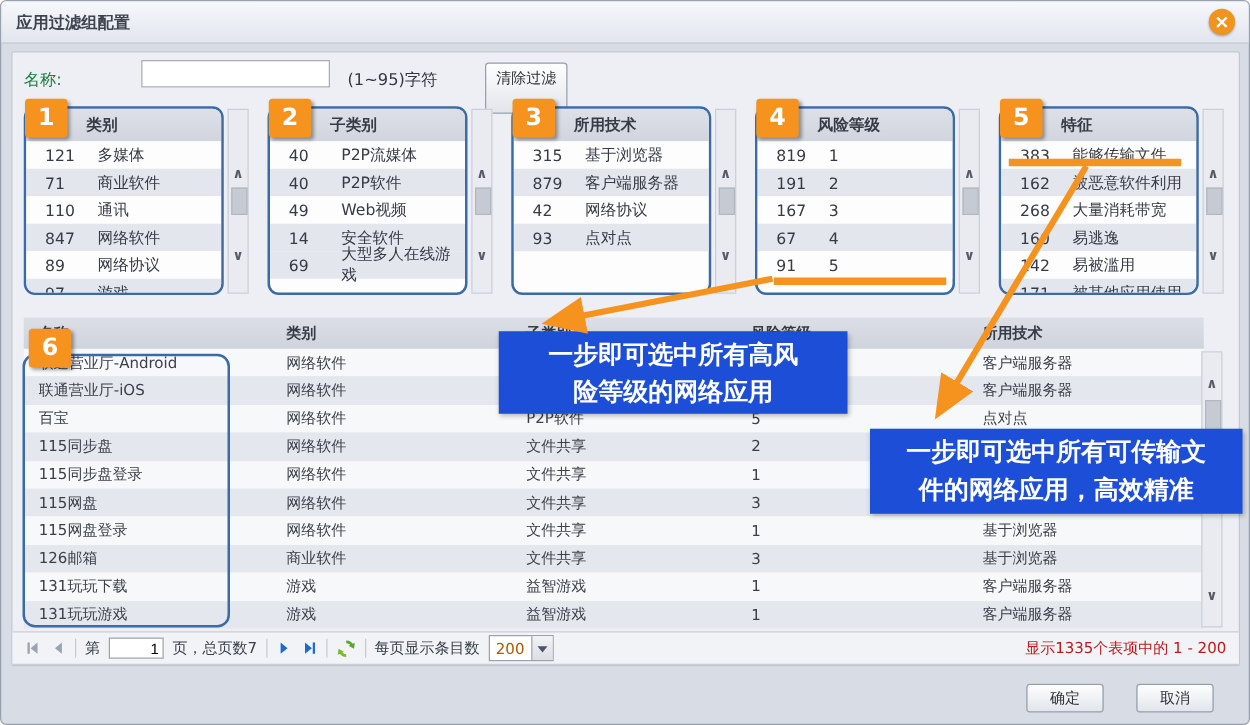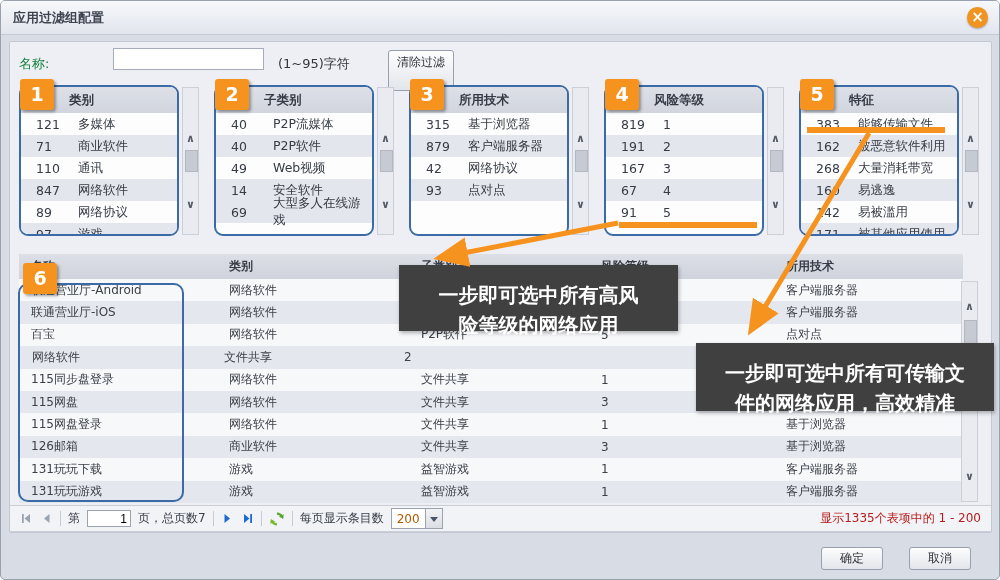--- a/index.html
+++ b/index.html
@@ -45,23 +45,23 @@
   .trow{height:22.4px;display:flex;align-items:center;font-size:12px;color:#3B4049;background:#F7F8FA;cursor:pointer}
   .trow.alt{background:#E4E7ED}
   .tc{box-sizing:border-box;flex:none;overflow:hidden;white-space:nowrap}
   .ncolframe{position:absolute;left:17px;top:282px;width:162px;height:215px;border:2px solid #3A6BA6;
     border-radius:10px;pointer-events:none;z-index:3}
   
   .badge{position:absolute;width:34px;height:31px;background:#F6921E;color:#fff;font-size:19px;
     font-weight:700;text-align:center;line-height:31px;border-radius:3px;
     box-shadow:2px 2px 3px rgba(0,0,0,.35);z-index:7}
   
-  .callout{position:absolute;background:#404040;color:#fff;font-weight:700;font-size:20px;
+  .callout{position:absolute;background:#1d4ed8;color:#fff;font-weight:700;font-size:20px;
     text-align:center;line-height:30px;box-shadow:1px 2px 4px rgba(0,0,0,.3);z-index:6;
-    padding-top:15px;box-sizing:border-box}
+    padding-top:3px;box-sizing:border-box}
   #callout1{left:398px;top:264px;width:279px;height:66px}
   #callout2{left:695px;top:342px;width:298px;height:68px}
   .overlay{position:absolute;left:0;top:0;z-index:8;pointer-events:none}
   
   .pagebar{position:absolute;left:9px;top:504px;width:981px;height:27px;background:#F1F3F7;
     border-top:1px solid #C9CDD5;border-bottom:1px solid #C9CDD5;display:flex;align-items:center;
     padding:0 10px;gap:7px;box-sizing:border-box;font-size:12px;color:#3A3F49;z-index:2}
   .pgicon{display:inline-flex;align-items:center;cursor:pointer}
   .pgdiv{width:1px;height:15px;background:#C6CAD2}
   .pginput{width:44px;height:17px;border:1px solid #9AA3B0;text-align:right;font-size:12px;
@@ -268,20 +268,21 @@
         <div class="tc" style="width: 187px; padding-left: 10px;">客户端服务器</div>
       </div>
       <div class="trow">
         <div class="tc" style="width: 197px; padding-left: 12px;">百宝</div>
         <div class="tc" style="width: 195px; padding-left: 13px;">网络软件</div>
         <div class="tc" style="width: 180px; padding-left: 10px;">P2P软件</div>
         <div class="tc" style="width: 185px; padding-left: 10px;">5</div>
         <div class="tc" style="width: 187px; padding-left: 10px;">点对点</div>
       </div>
       <div class="trow alt">
+        <div class="tc" style="width: 197px; padding-left: 12px;">115同步盘</div>
         <div class="tc" style="width: 195px; padding-left: 13px;">网络软件</div>
         <div class="tc" style="width: 180px; padding-left: 10px;">文件共享</div>
         <div class="tc" style="width: 185px; padding-left: 10px;">2</div>
         <div class="tc" style="width: 187px; padding-left: 10px;"></div>
       </div>
       <div class="trow">
         <div class="tc" style="width: 197px; padding-left: 12px;">115同步盘登录</div>
         <div class="tc" style="width: 195px; padding-left: 13px;">网络软件</div>
         <div class="tc" style="width: 180px; padding-left: 10px;">文件共享</div>
         <div class="tc" style="width: 185px; padding-left: 10px;">1</div>

